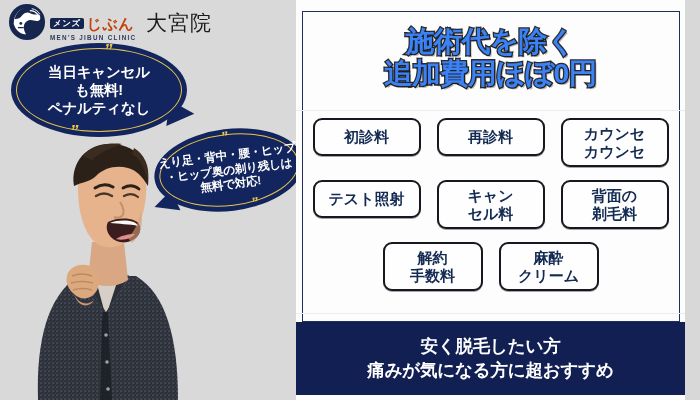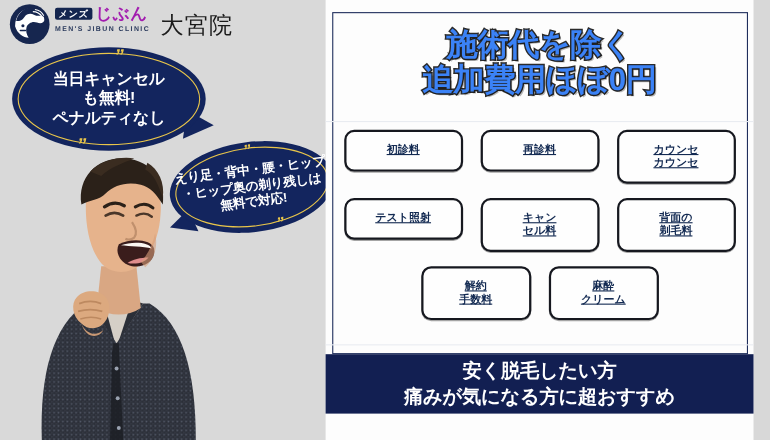--- a/index.html
+++ b/index.html
@@ -8,29 +8,29 @@
     background:#d8d8d8;
     font-family:"Liberation Sans","DejaVu Sans",sans-serif;
     position:relative;
   }
   #banner{position:absolute;left:0;top:0;width:700px;height:400px;overflow:hidden;background:#d8d8d8;}
 
   
   #left-bg{position:absolute;left:0;top:0;width:296px;height:400px;background:#d9d9d9;}
 
   
-  #logo-block{position:absolute;left:8px;top:3px;display:flex;align-items:flex-start;}
+  #logo-block{position:absolute;left:8px;top:3px;display:flex;align-items:flex-end;}
   #logo-mark{width:38px;height:38px;flex:0 0 38px;}
   #logo-text{margin-left:4px;margin-top:1px;}
   .logo-row1{display:flex;align-items:center;height:17px;}
   .mens-badge{
     background:#14254f;color:#fff;font-size:8.5px;font-weight:bold;
     padding:1px 3px 2px 3px;border-radius:2px;letter-spacing:.5px;line-height:1;
   }
-  .jibun{font-size:15px;font-weight:bold;color:#a21caf;margin-left:3px;line-height:1;letter-spacing:.5px;}
+  .jibun{font-size:15px;font-weight:bold;color:#c2410c;margin-left:3px;line-height:1;letter-spacing:.5px;}
   .clinic{font-size:15px;font-weight:bold;color:#14254f;line-height:1;letter-spacing:1px;margin-top:1px;}
   .clinic-en{font-size:6.3px;font-weight:bold;color:#2a3a5c;letter-spacing:1.3px;margin-top:2px;text-align:center;}
   #branch{
     position:absolute;left:146px;top:9px;
     font-size:21px;font-weight:normal;color:#1b1b1b;letter-spacing:1px;
   }
 
   
   #photo{position:absolute;left:-4px;top:130px;width:205px;height:270px;}
 
@@ -89,32 +89,31 @@
     font-size:28.5px;font-weight:bold;line-height:1.14;
     color:#3b82f6;letter-spacing:-.5px;
     -webkit-text-stroke:2.6px #2b2b2b;paint-order:stroke fill;
     text-shadow:2px 2px 0 rgba(0,0,0,.28);
   }
 
   #boxes{position:absolute;left:14px;top:118px;right:14px;}
   .box-row{display:flex;justify-content:center;gap:16px;margin-bottom:13px;}
   .pill{
     border:2.2px solid #16181f;border-radius:9px;background:#fefefe;
-    color:#132a52;font-weight:bold;font-size:10px;
+    color:#132a52;font-weight:bold;font-size:15px;
     display:flex;align-items:center;justify-content:center;text-align:center;
     line-height:1.16;box-sizing:border-box;
     box-shadow:0 1px 0 rgba(0,0,0,.35);
-    text-decoration:underline;
   }
   .pill.one{width:108px;height:38px;}
   .pill.two{width:108px;height:49px;}
   .pill.narrow{width:100px;height:49px;}
 
   #footer{
-    position:absolute;left:0;top:322px;width:389px;height:54px;
+    position:absolute;left:0;top:322px;width:389px;height:73px;
     background:#121f52;
     display:flex;flex-direction:column;align-items:center;justify-content:center;
   }
   #footer .fline{
     color:#fff;font-weight:bold;font-size:17.5px;line-height:1.32;
     letter-spacing:-.2px;white-space:nowrap;
   }
 </style>
 </head>
 <body>

